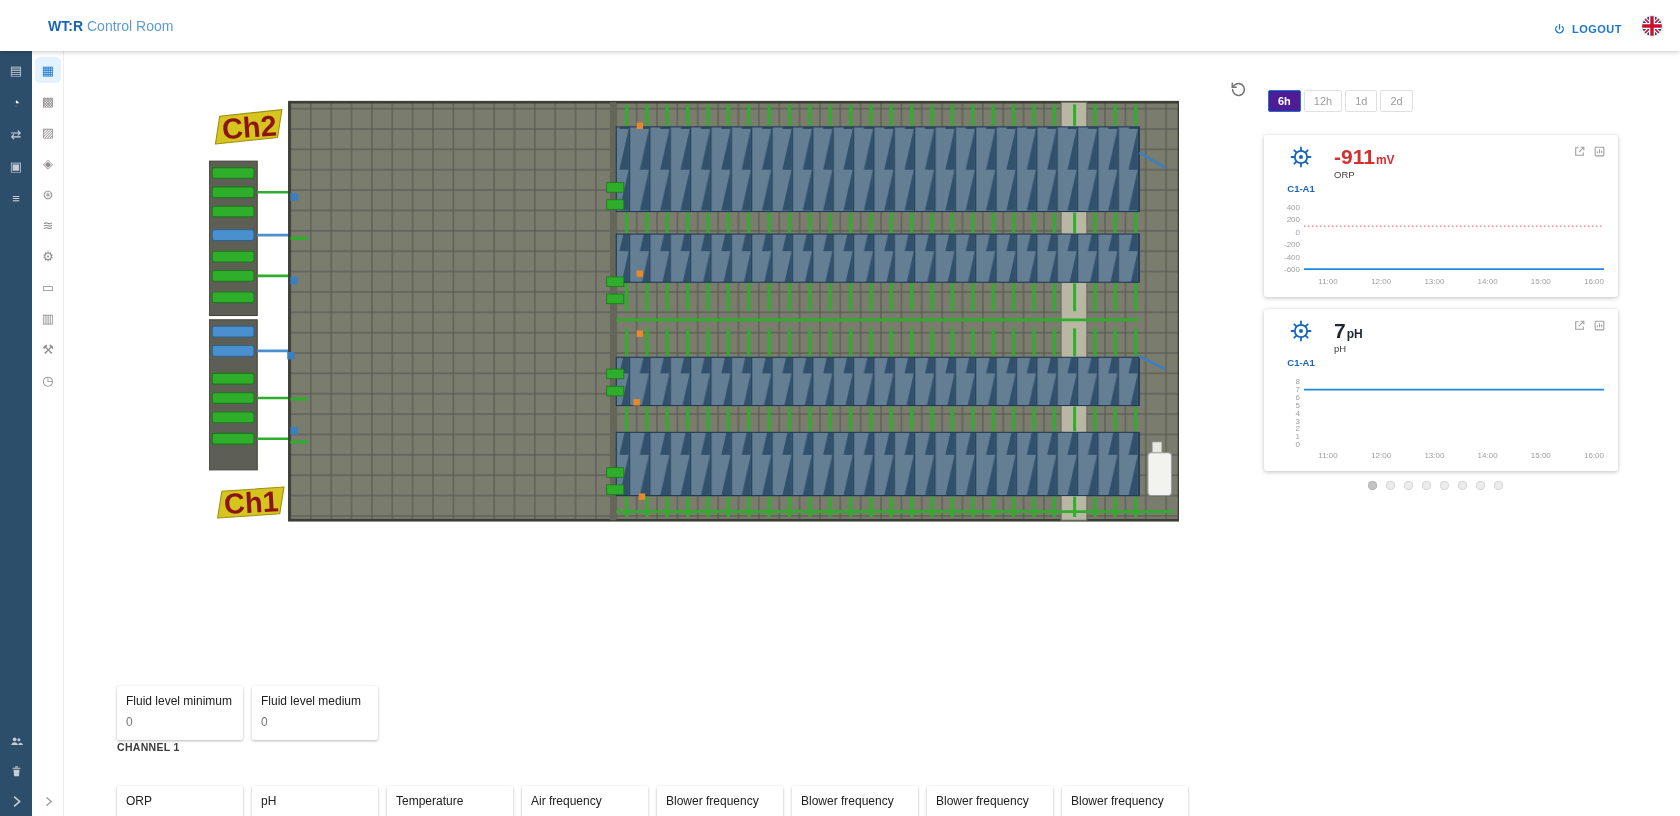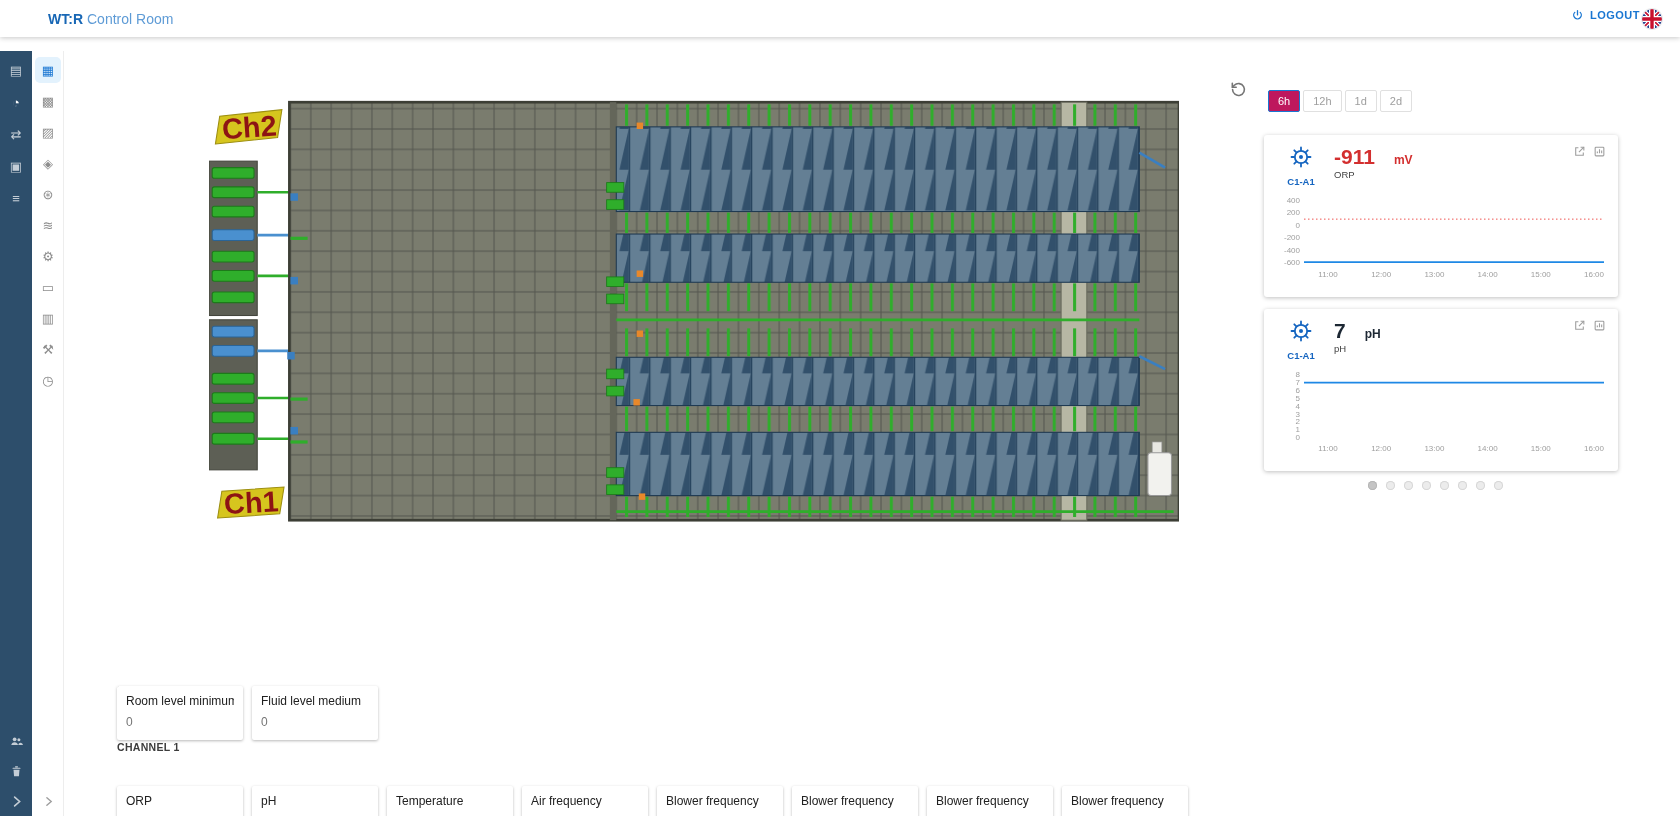--- a/index.html
+++ b/index.html
@@ -1,26 +1,26 @@
 <!DOCTYPE html>
 <html><head>
 <meta charset="utf-8">
 <style>
   *{margin:0;padding:0;box-sizing:border-box}
   html,body{background:#fff;font-family:"Liberation Sans",sans-serif}
   .page{position:relative;width:1680px;height:816px;overflow:hidden;background:#fff}
 
   
-  .topbar{position:absolute;left:0;top:0;width:100%;height:37px;background:#fff;
+  .topbar{position:absolute;left:0;top:0;width:100%;height:51px;background:#fff;
     box-shadow:0 1px 5px rgba(0,0,0,.22);z-index:30;display:flex;align-items:center;
     justify-content:space-between;padding:0 18px 0 48px}
   .brand{font-size:14px;cursor:pointer;white-space:nowrap}
   .brand-bold{font-weight:bold;color:#1867b5}
   .brand-light{color:#5e9bd6;margin-left:4px}
-  .topbar-right{display:flex;align-items:flex-start;gap:2px}
+  .topbar-right{display:flex;align-items:flex-end;gap:20px}
   .logout{display:flex;align-items:center;gap:6px;background:none;border:none;color:#1976d2;
     font-size:11px;font-weight:bold;letter-spacing:.5px;cursor:pointer;font-family:inherit}
   .logout svg{width:13px;height:13px}
   .flag{width:20px;height:20px;border-radius:50%;overflow:hidden;display:block;cursor:pointer;
     box-shadow:0 0 0 1px rgba(0,0,0,.08)}
 
   
   .rail{position:absolute;top:51px;bottom:0;z-index:20}
   .rail.dark{left:0;width:32px;background:#2d4e6b;display:flex;flex-direction:column}
   #darkRailTop{display:flex;flex-direction:column;gap:2px;padding-top:4px}
@@ -44,33 +44,33 @@
   .plant svg{width:100%;height:100%;display:block}
   .ch-label{font-weight:bold;font-size:27px;fill:#8d1414}
 
   
   .history-btn{position:absolute;left:1227px;top:80px;width:22px;height:22px;background:none;
     border:none;color:#757575;cursor:pointer;z-index:5}
   .history-btn svg{width:19px;height:19px}
   .time-group{position:absolute;left:1268px;top:90px;display:flex;gap:3px;z-index:5}
   .time-btn{height:22px;padding:0 9px;font-size:11px;color:#9e9e9e;background:#fff;
     border:1px solid #e0e0e0;border-radius:2px;cursor:pointer;font-family:inherit}
-  .time-btn.active{background:#be185d;border-color:#1976d2;color:#fff;font-weight:normal}
+  .time-btn.active{background:#4c1d95;border-color:#1976d2;color:#fff;font-weight:bold}
 
   .card{position:absolute;left:1264px;width:354px;height:162px;background:#fff;border-radius:3px;
     box-shadow:0 1px 4px rgba(0,0,0,.25);padding:10px 12px 6px}
   .card1{top:135px}
   .card2{top:309px}
   .card-head{display:flex;align-items:flex-start}
   .sensor-block{width:50px;text-align:center;flex:none}
   .sensor-block svg{width:24px;height:24px}
-  .sensor-id{display:block;font-size:9.5px;font-weight:bold;color:#1565c0;margin-top:3px}
+  .sensor-id{display:block;font-size:9.5px;font-weight:bold;color:#1565c0;margin-top:10px}
   .value-block{margin-left:8px;min-width:0}
   .big-value{font-size:21px;font-weight:bold;line-height:1.1;white-space:nowrap}
-  .big-value .unit{font-size:12px;font-weight:bold;margin-left:19px}
+  .big-value .unit{font-size:12px;font-weight:bold;margin-left:1px}
   .metric{font-size:9.5px;color:#424242;margin-top:1px}
   .card-actions{margin-left:auto;display:flex;gap:7px;color:#9e9e9e}
   .card-actions span{cursor:pointer;display:flex}
   .card-actions svg{width:13px;height:13px}
   .chart{display:block;margin-top:4px}
   .chart .tick{font-size:8px;fill:#9e9e9e}
 
   .dots{position:absolute;left:1368px;top:481px;display:flex;gap:9px;z-index:5}
   .dot{width:9px;height:9px;border-radius:50%;background:#ececec;box-shadow:inset 0 0 0 1px #d6d6d6;cursor:pointer}
   .dot.active{background:#c4c4c4;box-shadow:inset 0 0 0 1px #b5b5b5}
@@ -439,21 +439,21 @@
       <span class="dot"></span>
       <span class="dot"></span>
       <span class="dot"></span>
       <span class="dot"></span>
       <span class="dot"></span>
     </div>
 
   <div class="section-label label-station">STATION</div>
   <div class="cards-row row-station" id="stationCards">
       <div class="mini-card">
-        <div class="mini-title">Room level minimum</div>
+        <div class="mini-title">Fluid level minimum</div>
         <div class="mini-value">0</div>
       </div>
       <div class="mini-card">
         <div class="mini-title">Fluid level medium</div>
         <div class="mini-value">0</div>
       </div>
     </div>
   <div class="section-label label-channel">CHANNEL 1</div>
   <div class="cards-row row-channel" id="channelCards">
       <div class="mini-card">

